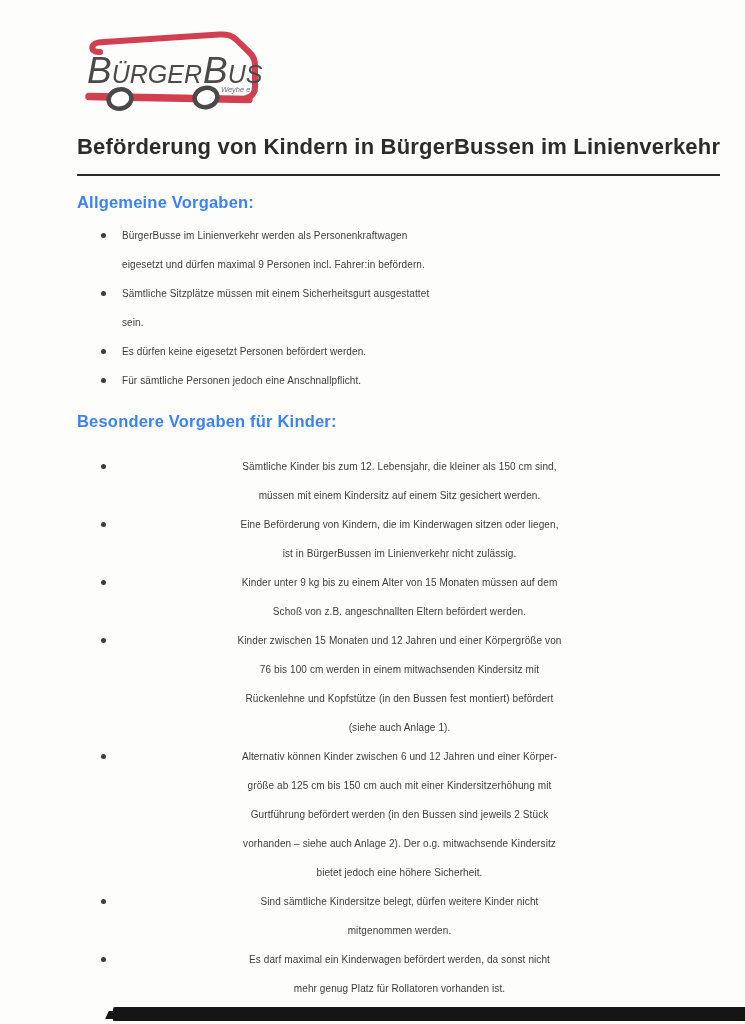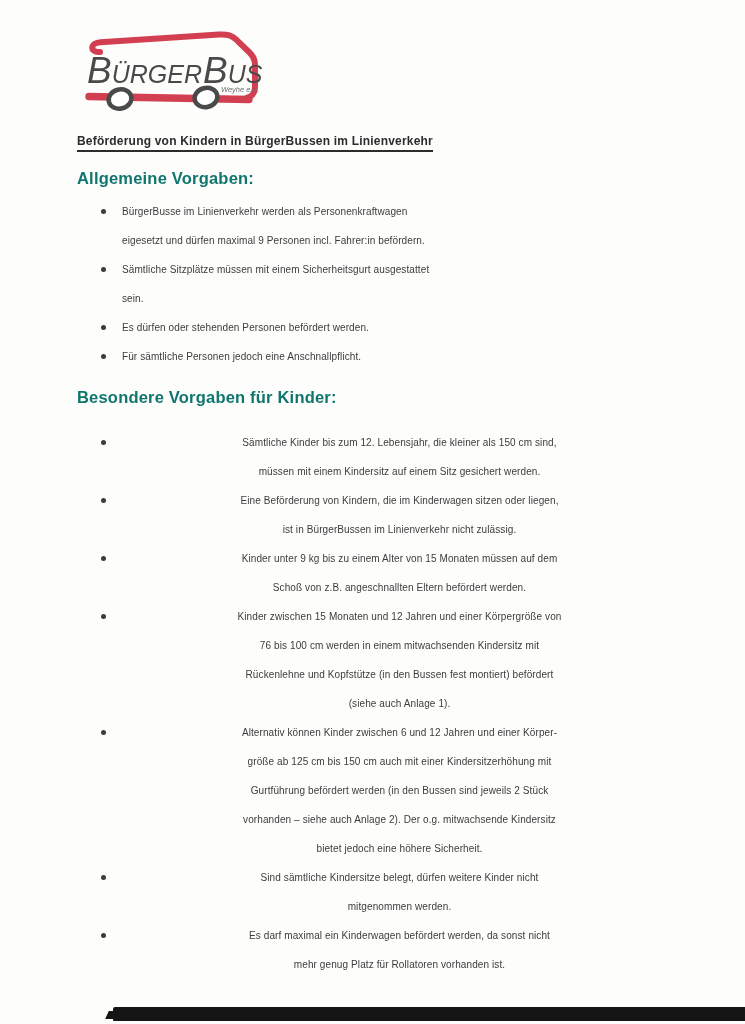--- a/index.html
+++ b/index.html
@@ -25,33 +25,33 @@
   
   .content {
     position: absolute;
     top: 120px;
     left: 77px;
     width: 600px;
   }
   .doc-title {
     display: inline-block;
     margin: 14px 0 0 0;
-    font-size: 12px;
+    font-size: 22px;
     font-weight: bold;
     color: #2c2c2c;
     letter-spacing: 0.2px;
     border-bottom: 2.5px solid #2c2c2c;
-    padding-bottom: 2px;
+    padding-bottom: 14px;
     white-space: nowrap;
   }
   .section-heading {
     margin: 0;
     font-size: 16.5px;
     font-weight: bold;
-    color: #0f766e;
+    color: #3b82f6;
     letter-spacing: 0.2px;
   }
   .heading-1 { margin-top: 17px; }
   .heading-2 { margin-top: 17px; }
   ul.bullet-list {
     list-style: none;
     margin: 9px 0 0 23px;
     padding: 0;
   }
   ul.bullet-list.list-2 { margin-top: 21px; text-align: center; }
@@ -122,21 +122,21 @@
 
     <h1 class="doc-title">Beförderung von Kindern in BürgerBussen im Linienverkehr</h1>
 
     <h2 class="section-heading heading-1">Allgemeine Vorgaben:</h2>
 
     <ul class="bullet-list list-1">
       <li>BürgerBusse im Linienverkehr werden als Personenkraftwagen
 eigesetzt und dürfen maximal 9 Personen incl. Fahrer:in befördern.</li>
       <li>Sämtliche Sitzplätze müssen mit einem Sicherheitsgurt ausgestattet
 sein.</li>
-      <li>Es dürfen oder stehenden Personen befördert werden.</li>
+      <li>Es dürfen keine eigesetzt Personen befördert werden.</li>
       <li>Für sämtliche Personen jedoch eine Anschnallpflicht.</li>
     </ul>
 
     <h2 class="section-heading heading-2">Besondere Vorgaben für Kinder:</h2>
 
     <ul class="bullet-list list-2">
       <li>Sämtliche Kinder bis zum 12. Lebensjahr, die kleiner als 150 cm sind,
 müssen mit einem Kindersitz auf einem Sitz gesichert werden.</li>
       <li>Eine Beförderung von Kindern, die im Kinderwagen sitzen oder liegen,
 ist in BürgerBussen im Linienverkehr nicht zulässig.</li>

